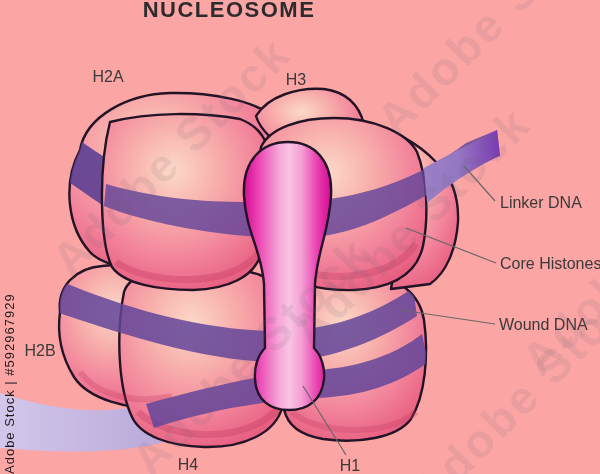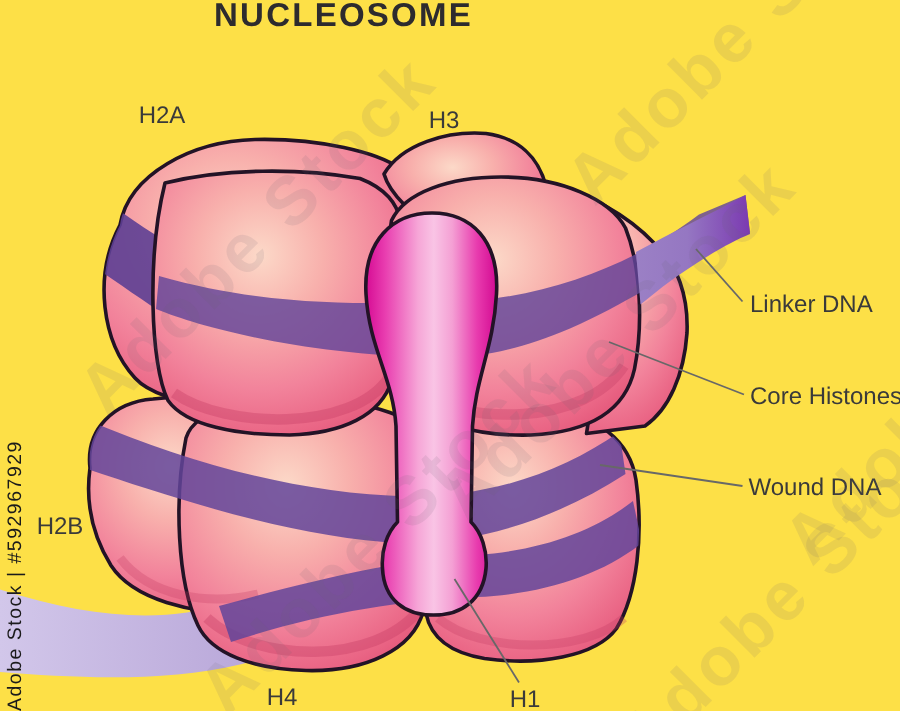--- a/index.html
+++ b/index.html
@@ -1,17 +1,17 @@
 <!DOCTYPE html>
 <html><head>
 <meta charset="utf-8">
 <style>
   html,body{margin:0;padding:0;background:#fff;}
   #stage{
-    position:relative;width:600px;height:474px;background:#fde047;overflow:hidden;
+    position:relative;width:600px;height:474px;background:#fca5a5;overflow:hidden;
     font-family:"Liberation Sans",sans-serif;
   }
   #art{position:absolute;left:0;top:0;}
   .wm-layer{position:absolute;left:0;top:0;width:600px;height:474px;pointer-events:none;}
   .wm{
     position:absolute;font-family:"Liberation Sans",sans-serif;font-weight:700;
     font-size:46px;letter-spacing:3px;color:rgba(105,100,115,0.12);
     transform:rotate(-45deg);transform-origin:0 50%;white-space:nowrap;
   }
   .attribution{

